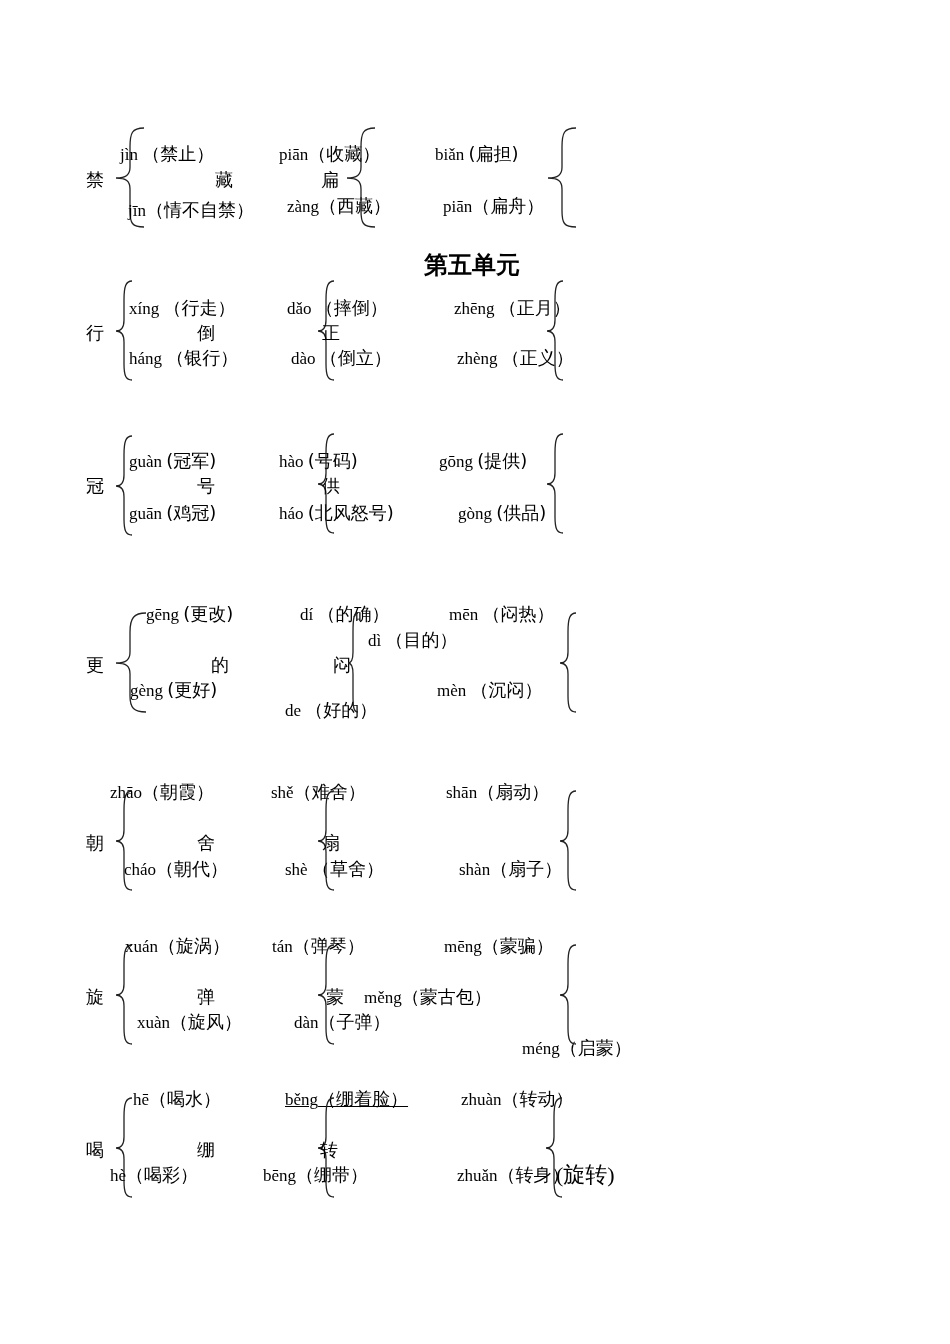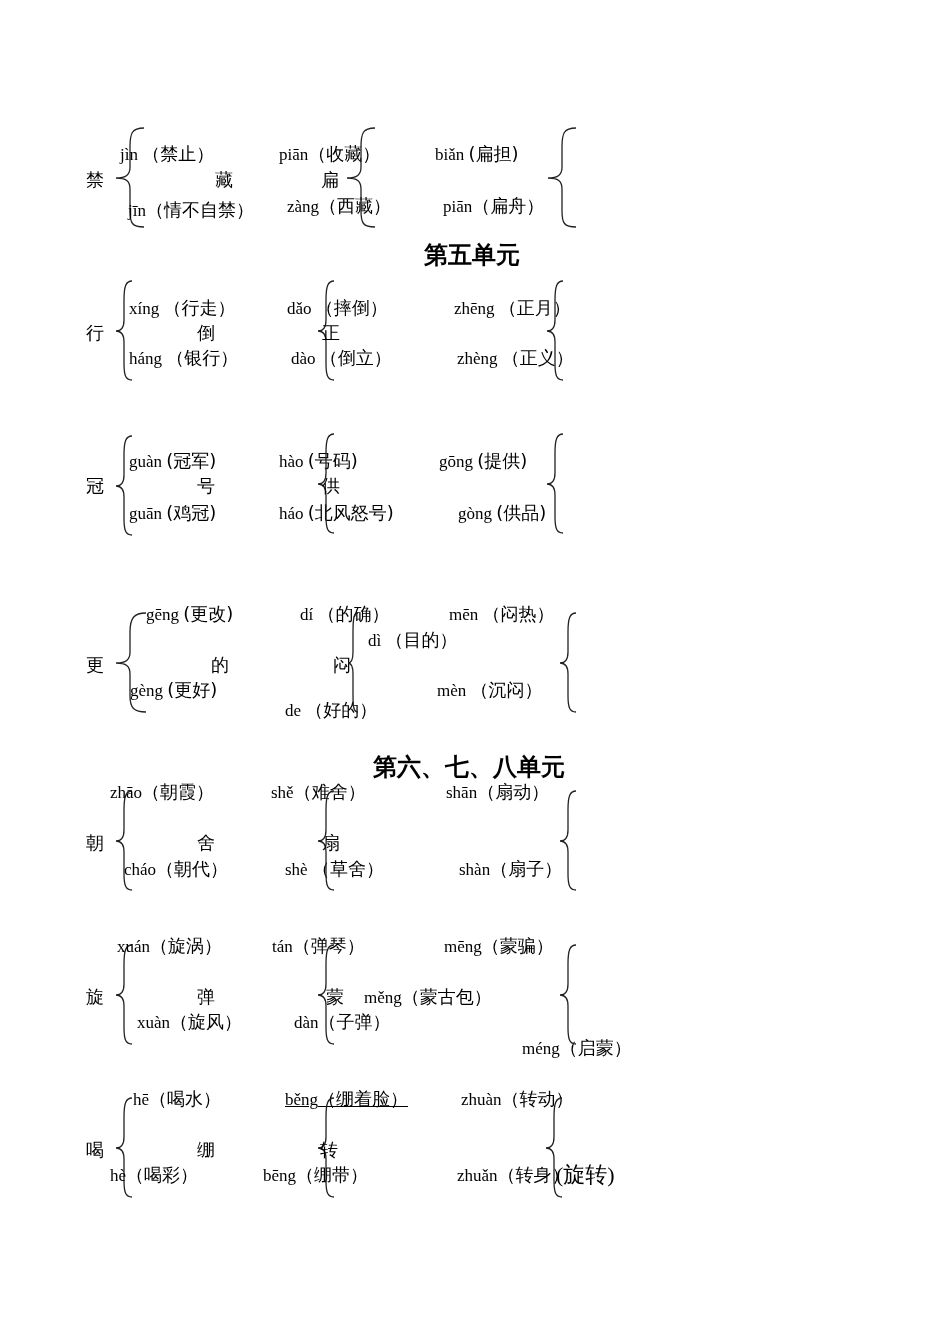--- a/index.html
+++ b/index.html
@@ -34,21 +34,21 @@
     <svg class="brace" style="left:345px;top:127px;" width="32" height="102">
         <path d="M30,1 C18,1 16,6 16,20 L16,40 C16,48 12,51 2,51 C12,51 16,54 16,62 L16,84 C16,96 18,100 30,100"></path>
       </svg>
     <span class="t mix" style="left:435px;top:144px;"><span>biǎn</span> <span class="h">(扁担)</span></span>
     <span class="t mix" style="left:443px;top:196px;"><span>piān</span><span class="h">（扁舟）</span></span>
     <svg class="brace" style="left:546px;top:127px;" width="32" height="102">
         <path d="M30,1 C18,1 16,6 16,20 L16,40 C16,48 12,51 2,51 C12,51 16,54 16,62 L16,84 C16,96 18,100 30,100"></path>
       </svg>
   </div>
 
-  <div class="heading" style="left:424px;top:243px;font-family:Liberation Mono, monospace;">第五单元</div>
+  <div class="heading" style="left:424px;top:251px;">第五单元</div>
 
   <div>
     <span class="t cn" style="left:86px;top:323px;">行</span>
     <svg class="brace" style="left:114px;top:280px;" width="20" height="102">
         <path d="M18,1 C12,1 10,6 10,20 L10,40 C10,48 7,51 2,51 C7,51 10,54 10,62 L10,84 C10,96 12,100 18,100"></path>
       </svg>
     <span class="t mix" style="left:129px;top:298px;"><span>xíng</span> <span class="h">（行走）</span></span>
     <span class="t mix" style="left:129px;top:348px;"><span>háng</span> <span class="h">（银行）</span></span>
 
     <span class="t cn" style="left:197px;top:323px;">倒</span>
@@ -106,21 +106,20 @@
     <svg class="brace" style="left:346px;top:612px;" width="14" height="102">
         <path d="M12,1 C8,1 7,6 7,20 L7,40 C7,48 5,51 2,51 C5,51 7,54 7,62 L7,84 C7,96 8,100 12,100"></path>
       </svg>
     <span class="t mix" style="left:449px;top:604px;"><span>mēn</span>  <span class="h">（闷热）</span></span>
     <span class="t mix" style="left:437px;top:680px;"><span>mèn</span>  <span class="h">（沉闷）</span></span>
     <svg class="brace" style="left:558px;top:612px;" width="20" height="102">
         <path d="M18,1 C12,1 10,6 10,20 L10,40 C10,48 7,51 2,51 C7,51 10,54 10,62 L10,84 C10,96 12,100 18,100"></path>
       </svg>
   </div>
 
-  <div class="heading" style="left:373px;top:753px;">第六、七、八单元</div>
 
   <div>
     <span class="t cn" style="left:86px;top:833px;">朝</span>
     <svg class="brace" style="left:114px;top:790px;" width="20" height="102">
         <path d="M18,1 C12,1 10,6 10,20 L10,40 C10,48 7,51 2,51 C7,51 10,54 10,62 L10,84 C10,96 12,100 18,100"></path>
       </svg>
     <span class="t mix" style="left:110px;top:782px;"><span>zhāo</span><span class="h">（朝霞）</span></span>
     <span class="t mix" style="left:124px;top:859px;"><span>cháo</span><span class="h">（朝代）</span></span>
 
     <span class="t cn" style="left:197px;top:833px;">舍</span>
@@ -136,21 +135,21 @@
     <svg class="brace" style="left:558px;top:790px;" width="20" height="102">
         <path d="M18,1 C12,1 10,6 10,20 L10,40 C10,48 7,51 2,51 C7,51 10,54 10,62 L10,84 C10,96 12,100 18,100"></path>
       </svg>
   </div>
 
   <div>
     <span class="t cn" style="left:86px;top:987px;">旋</span>
     <svg class="brace" style="left:114px;top:944px;" width="20" height="102">
         <path d="M18,1 C12,1 10,6 10,20 L10,40 C10,48 7,51 2,51 C7,51 10,54 10,62 L10,84 C10,96 12,100 18,100"></path>
       </svg>
-    <span class="t mix" style="left:117px;top:936px;"><span>xuán</span><span class="h">（旋涡）</span></span>
+    <span class="t mix" style="left:125px;top:936px;"><span>xuán</span><span class="h">（旋涡）</span></span>
     <span class="t mix" style="left:137px;top:1012px;"><span>xuàn</span><span class="h">（旋风）</span></span>
 
     <span class="t cn" style="left:197px;top:987px;">弹</span>
     <span class="t mix" style="left:272px;top:936px;"><span>tán</span><span class="h">（弹琴）</span></span>
     <span class="t mix" style="left:294px;top:1012px;"><span>dàn</span><span class="h">（子弹）</span></span>
 
     <svg class="brace" style="left:316px;top:944px;" width="20" height="102">
         <path d="M18,1 C12,1 10,6 10,20 L10,40 C10,48 7,51 2,51 C7,51 10,54 10,62 L10,84 C10,96 12,100 18,100"></path>
       </svg>
     <span class="t cn" style="left:326px;top:987px;">蒙</span>

